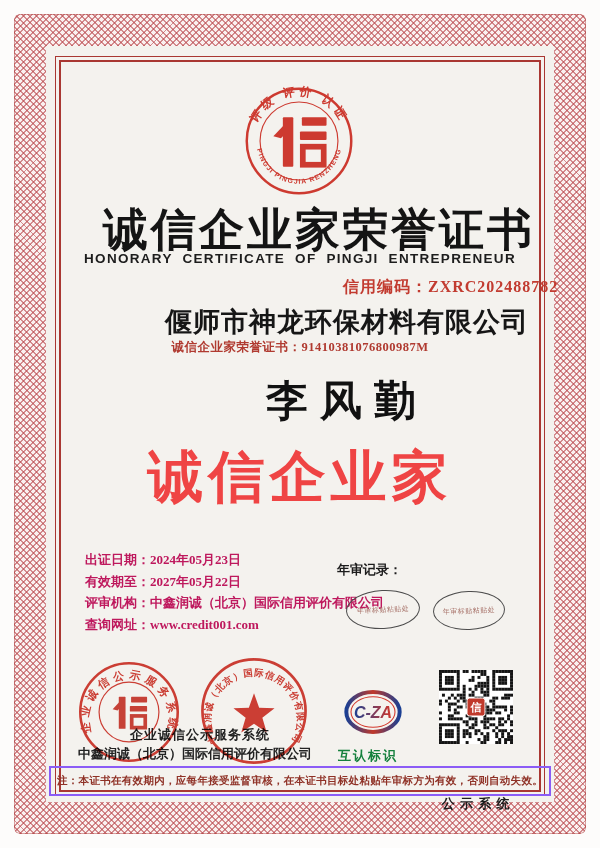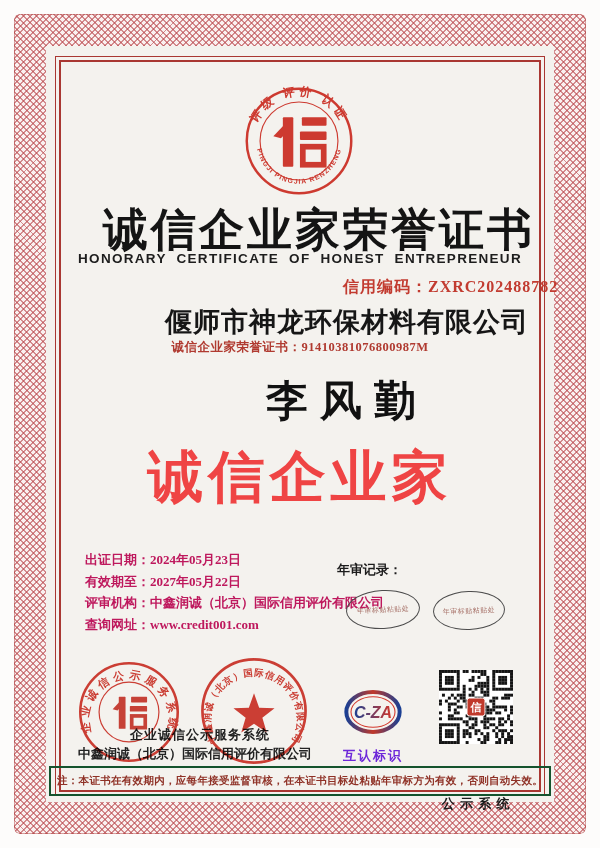--- a/index.html
+++ b/index.html
@@ -30,28 +30,28 @@
   .details .row{white-space:nowrap;}
   .annual-label{left:337px;top:561px;font-size:13px;font-weight:bold;color:#1c1c1c;}
   .oval{border:1.5px solid #4c4c4c;border-radius:50%;display:flex;align-items:center;justify-content:center;}
   .oval span{font-size:7px;color:#a8736a;letter-spacing:.5px;}
   .oval1{left:346px;top:590px;width:72px;height:37px;transform:rotate(-3deg);}
   .oval2{left:433px;top:591px;width:70px;height:37px;transform:rotate(-2deg);}
   .printed-line{font-size:13px;font-weight:bold;color:#222;text-align:center;}
   .pl1{left:70px;width:260px;top:726px;letter-spacing:1px;}
   .pl2{left:45px;width:300px;top:745px;}
   .seal{mix-blend-mode:multiply;opacity:.95;}
-  .cza-label{left:338px;width:70px;top:747px;font-size:13px;font-weight:bold;color:#6d28d9;text-align:center;letter-spacing:2px;}
+  .cza-label{left:338px;width:70px;top:747px;font-size:13px;font-weight:bold;color:#15803d;text-align:left;letter-spacing:2px;}
   .qr-wrap{left:439px;top:670px;width:74px;height:74px;background:#fff;}
   .qr-center{position:absolute;left:50%;top:50%;transform:translate(-50%,-50%);
              width:17px;height:17px;background:#c0392b;border-radius:3px;border:1.5px solid #fff;
              display:flex;align-items:center;justify-content:center;}
   .qr-center span{color:#fff;font-size:11px;font-weight:bold;line-height:1;}
   .qr-label{left:434px;width:84px;top:747px;font-size:13px;font-weight:bold;color:#1b1b1b;text-align:center;letter-spacing:1px;margin-top:48px;}
-  .note-box{left:49px;right:49px;top:766px;height:30px;border:2px solid #14532d;box-sizing:border-box;
+  .note-box{left:49px;right:49px;top:766px;height:30px;border:2px solid #8b5cf6;box-sizing:border-box;
             display:flex;align-items:center;justify-content:center;}
   .note-box span{font-size:10.5px;font-weight:bold;color:#8f3126;letter-spacing:.3px;white-space:nowrap;}
 </style>
 </head>
 <body>
 
 <div class="page">
   <div class="band"></div>
   <div class="inner-bg"></div>
   <div class="frame">
@@ -77,21 +77,21 @@
     </text>
     <text font-size="7.2" font-weight="bold" fill="#cd3a30" letter-spacing="1.2" font-family="Liberation Sans, sans-serif">
       <textPath href="#arcBot" startOffset="50%" text-anchor="middle">PINGJI PINGJIA RENZHENG</textPath>
     </text>
     <g transform="translate(61,61)">
         <use href="#xin-glyph"></use>
       </g>
   </svg>
 
   <div class="abs center title-zh">诚信企业家荣誉证书</div>
-  <div class="abs center title-en">HONORARY CERTIFICATE OF HONEST ENTREPRENEUR</div>
+  <div class="abs center title-en">HONORARY CERTIFICATE OF PINGJI ENTREPRENEUR</div>
   <div class="abs credit-code">
     <span>信用编码：</span><span>ZXRC202488782</span>
   </div>
 
   <div class="abs center company">偃师市神龙环保材料有限公司</div>
   <div class="abs center uscc">
     <span>诚信企业家荣誉证书：</span><span>91410381076800987M</span>
   </div>
 
   <div class="abs center honoree">李风勤</div>

